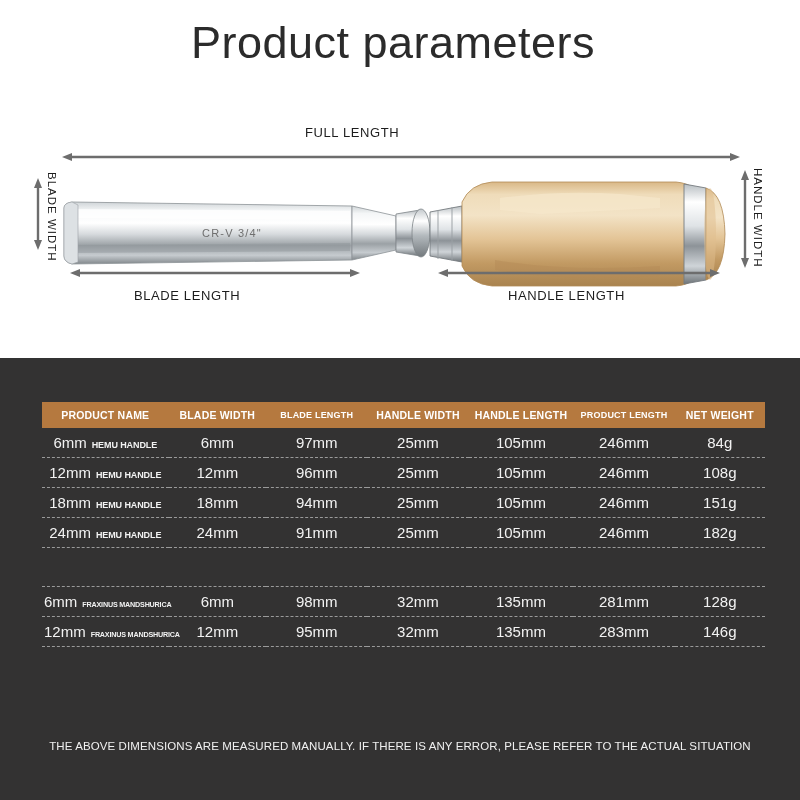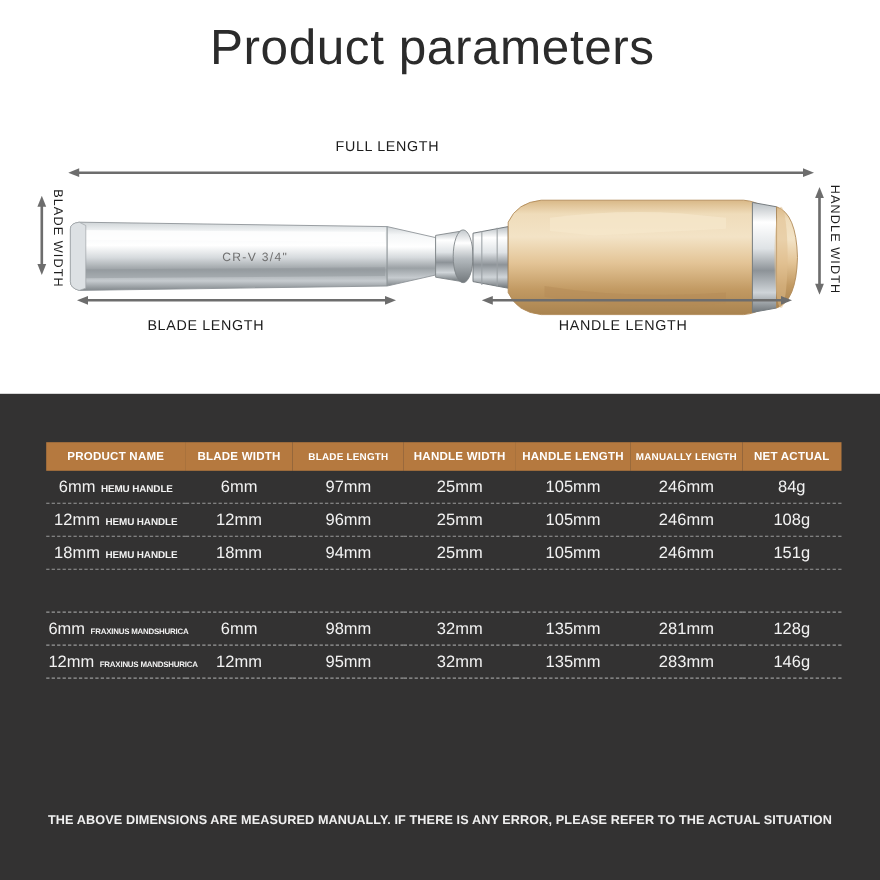--- a/index.html
+++ b/index.html
@@ -149,21 +149,21 @@
   }
 
   .disclaimer {
     position: absolute;
     left: 0;
     top: 382px;
     width: 800px;
     text-align: center;
     color: #f0f0f0;
     font-size: 11.5px;
-    font-weight: 700;
+    font-weight: 400;
     letter-spacing: 0.1px;
   }
 </style>
 </head>
 <body>
 
 <div class="page-title">Product parameters</div>
 
 <div class="diagram">
 
@@ -280,22 +280,22 @@
         <col style="width:14%">
         <col style="width:12.5%">
       </colgroup>
       <thead>
         <tr>
           <th class="hdr-name">PRODUCT NAME</th>
           <th>BLADE WIDTH</th>
           <th class="hdr-small">BLADE LENGTH</th>
           <th>HANDLE WIDTH</th>
           <th>HANDLE LENGTH</th>
-          <th class="hdr-small">MANUALLY LENGTH</th>
-          <th>NET ACTUAL</th>
+          <th class="hdr-small">PRODUCT LENGTH</th>
+          <th>NET WEIGHT</th>
         </tr>
       </thead>
       <tbody>
 
         <tr>
           <td class="name-cell"><span class="sz">6mm</span><span class="material">HEMU HANDLE</span></td>
           <td>6mm</td>
           <td>97mm</td>
           <td>25mm</td>
           <td>105mm</td>
@@ -313,20 +313,29 @@
         </tr>
         <tr>
           <td class="name-cell"><span class="sz">18mm</span><span class="material">HEMU HANDLE</span></td>
           <td>18mm</td>
           <td>94mm</td>
           <td>25mm</td>
           <td>105mm</td>
           <td>246mm</td>
           <td>151g</td>
         </tr>
+        <tr>
+          <td class="name-cell"><span class="sz">24mm</span><span class="material">HEMU HANDLE</span></td>
+          <td>24mm</td>
+          <td>91mm</td>
+          <td>25mm</td>
+          <td>105mm</td>
+          <td>246mm</td>
+          <td>182g</td>
+        </tr>
 
         <tr class="spacer-row">
           <td colspan="7"></td>
         </tr>
 
         <tr>
           <td class="name-cell"><span class="sz">6mm</span><span class="material long">FRAXINUS MANDSHURICA</span></td>
           <td>6mm</td>
           <td>98mm</td>
           <td>32mm</td>

